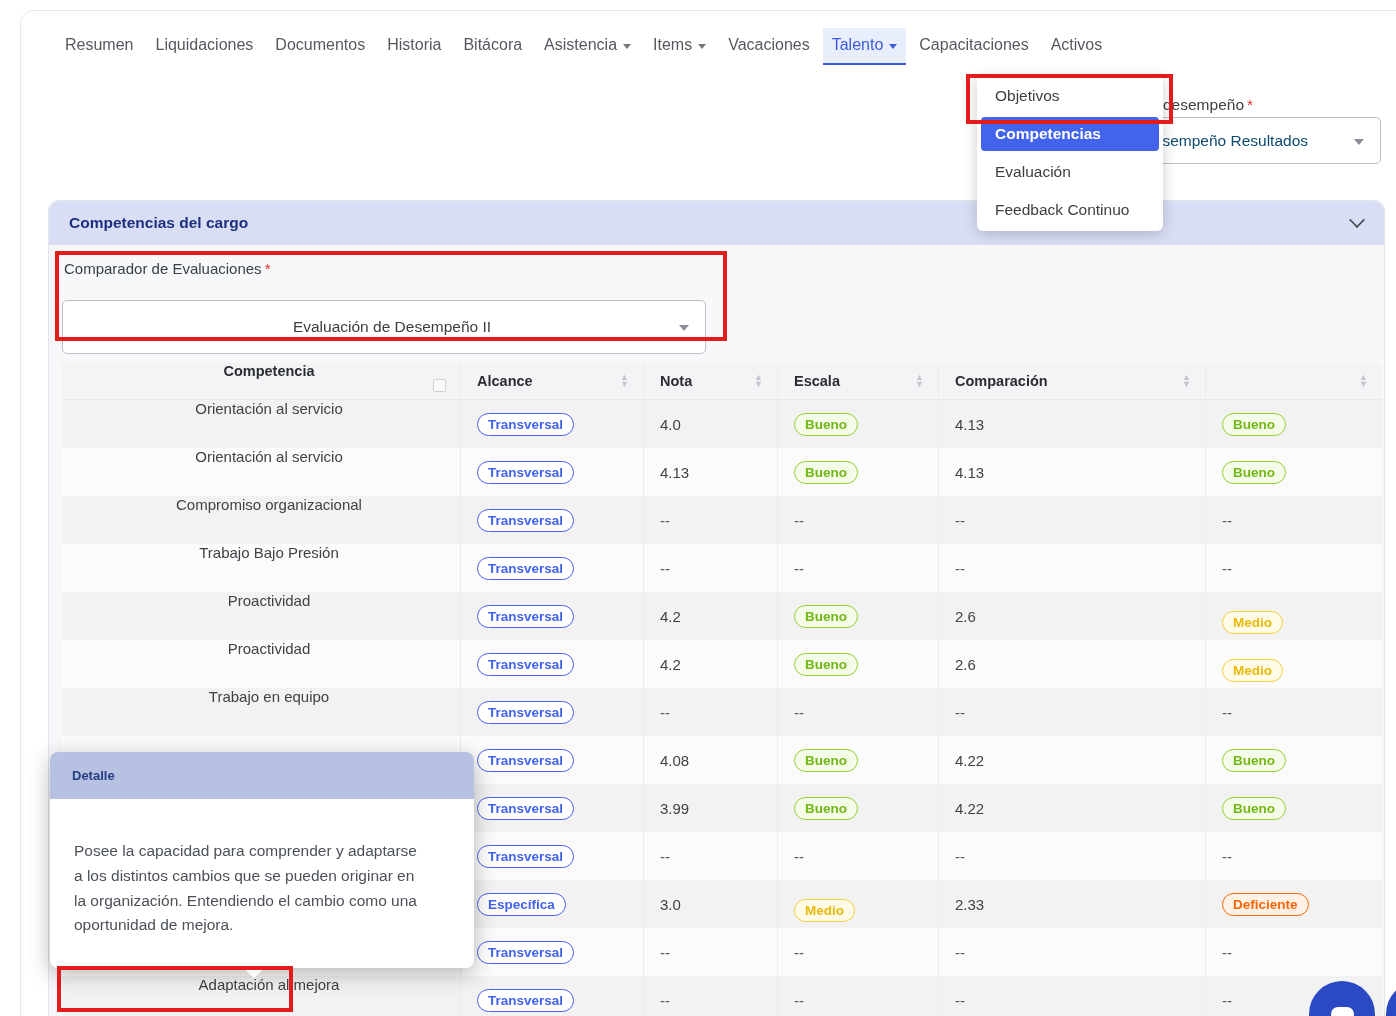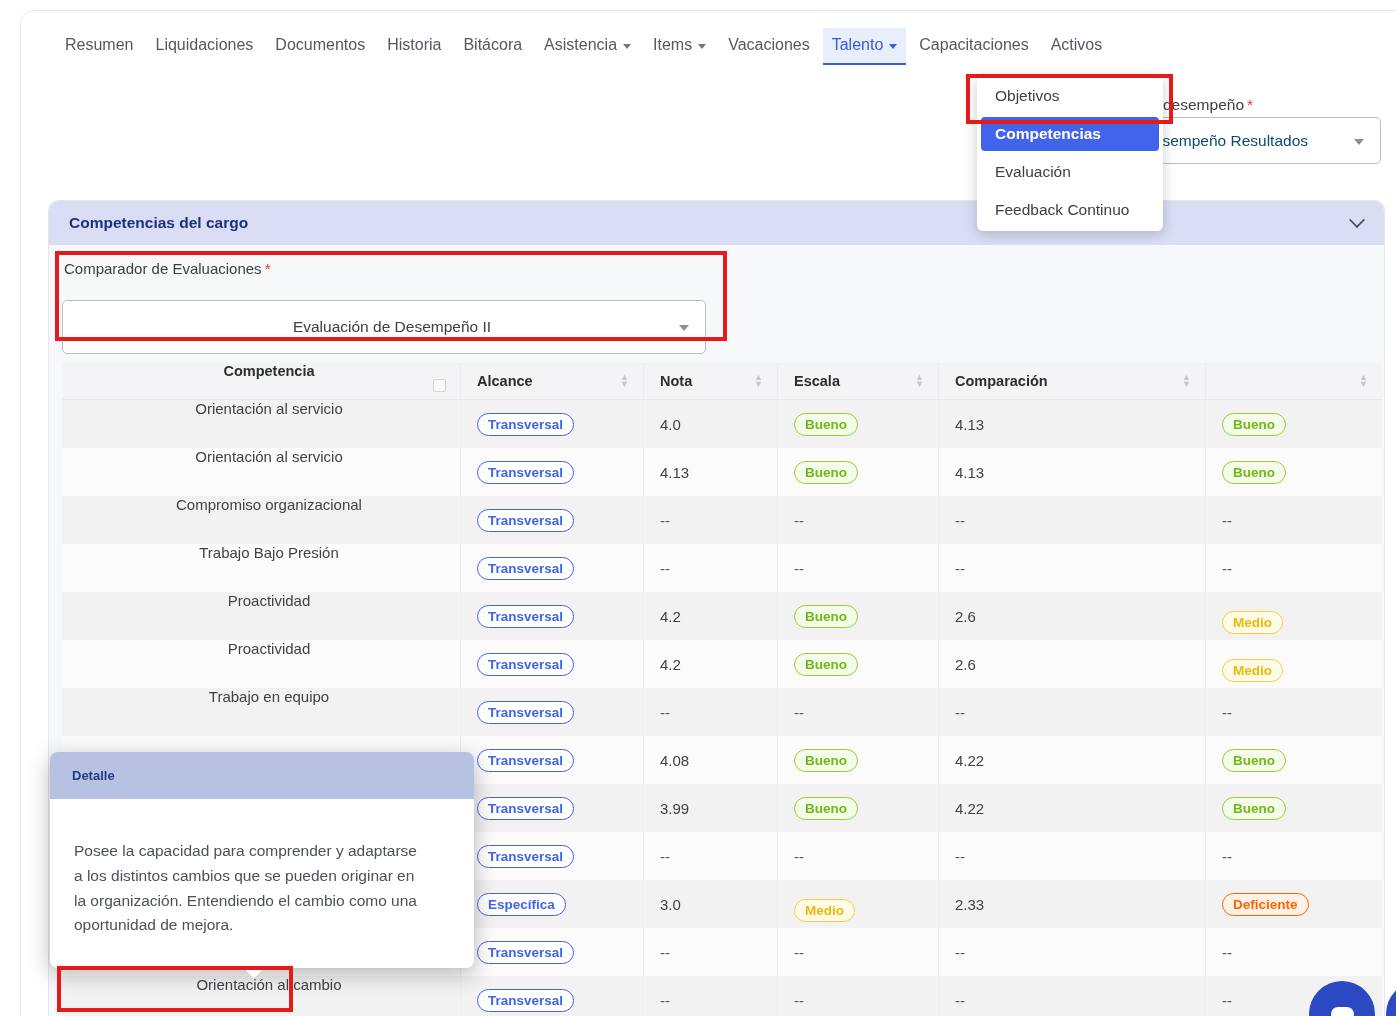--- a/index.html
+++ b/index.html
@@ -447,21 +447,21 @@
         </div>
         <div class="td">
           <span class="dash">--</span>
         </div>
         <div class="td">
           <span class="dash">--</span>
         </div>
       </div>
       <div class="tr odd">
         <div class="td">
-          <span>Orientación al cambio</span>
+          <span>Adaptación al mejora</span>
         </div>
         <div class="td">
           <span class="badge b-blue">Transversal</span>
         </div>
         <div class="td">
           <span class="dash">--</span>
         </div>
         <div class="td">
           <span class="dash">--</span>
         </div>

